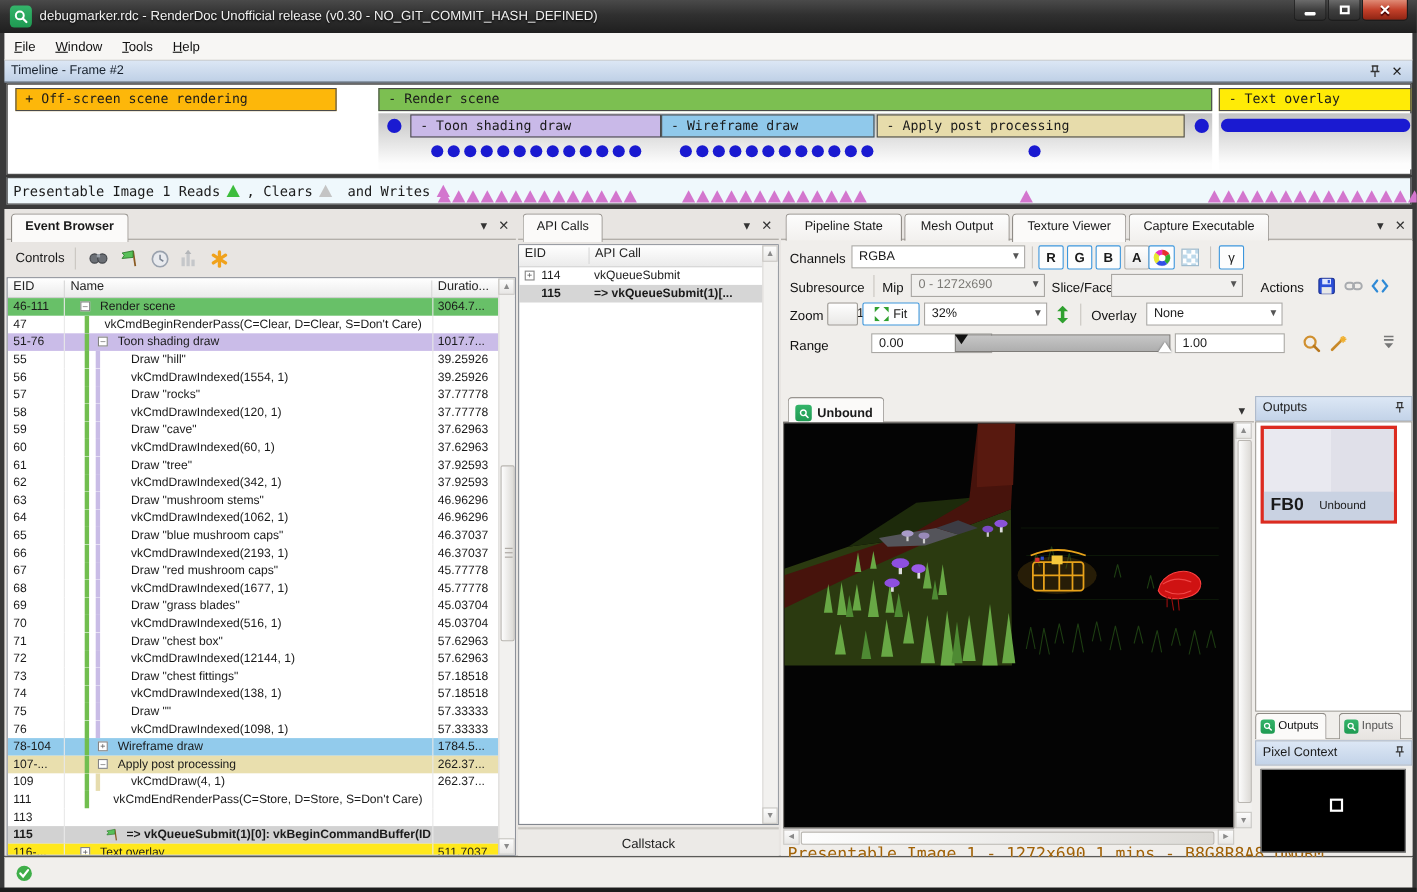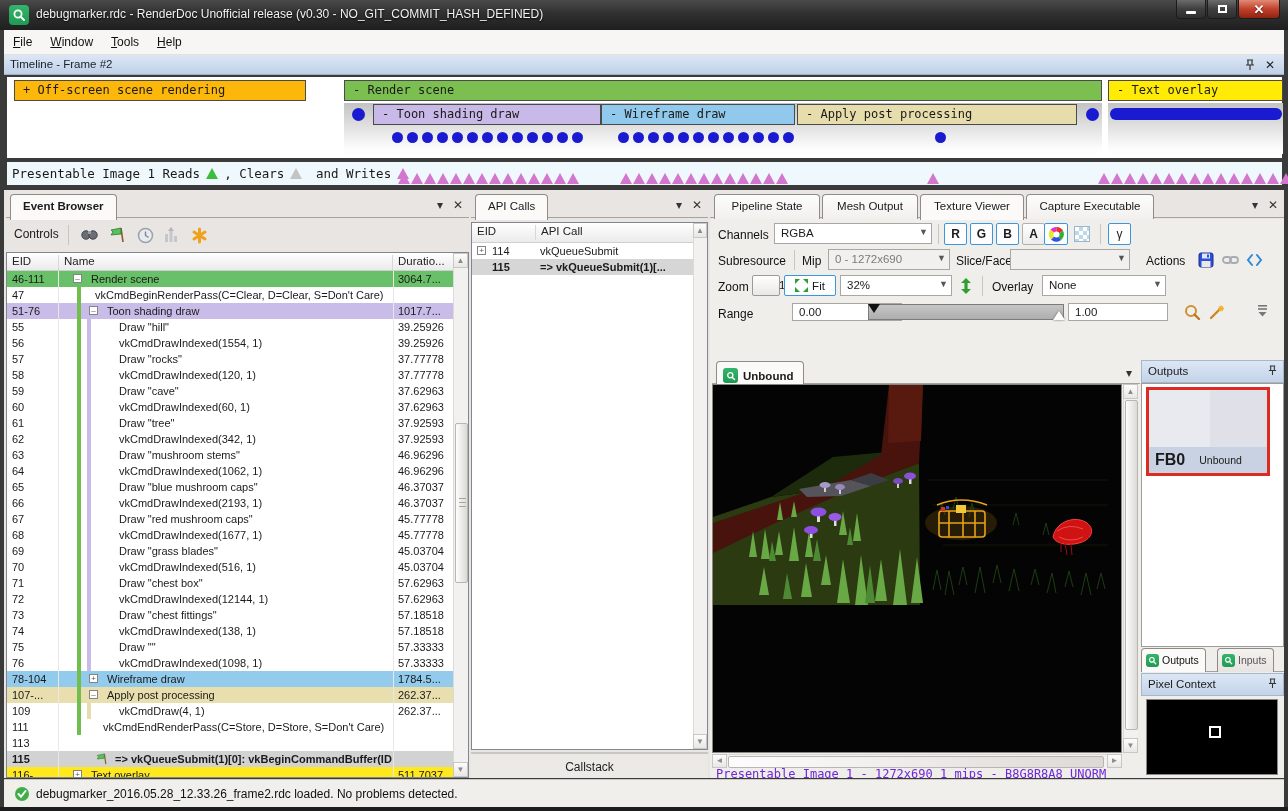--- a/index.html
+++ b/index.html
@@ -111,21 +111,21 @@
   .fitbtn { display:flex; gap:4px; align-items:center; justify-content:center; padding-top:0; border:1px solid #3c96dc; background:#fdfeff; }
   .rangebox { position:absolute; height:18px; background:#fff; border:1px solid #a9a7a3; font-size:11.5px; padding:2px 0 0 6px; }
   .slider { position:absolute; height:16px; background:linear-gradient(#c6c6c6,#aeaeae); border:1px solid #7d7b78; }
   .sl-black { position:absolute; left:-1px; top:-1px; width:0; height:0; border-left:6px solid transparent; border-right:6px solid transparent; border-top:9px solid #111; }
   .sl-white { position:absolute; right:-2px; bottom:-1px; width:0; height:0; border-left:6px solid transparent; border-right:6px solid transparent; border-bottom:9px solid #fff; filter:drop-shadow(0 0 1px #666); }
 
   .prev-tabbar { position:absolute; left:2px; top:141px; width:428px; height:24px; border-bottom:1px solid #a6a29c; }
   .prev-tab { position:absolute; left:4px; top:1px; height:24px; background:#fbfaf9; border:1px solid #8f8b86; border-bottom:none;
     border-radius:4px 4px 0 0; padding:4px 10px 0 6px; font-weight:bold; font-size:11.5px; display:flex; gap:5px; align-items:center; }
   .viewport { position:absolute; left:2px; top:165px; width:410px; height:369px; background:#000; border:1px solid #8a8783; }
-  .tv-status { position:absolute; left:6px; top:548px; font-family:"DejaVu Sans Mono",monospace; font-size:12px; color:#6d28d9; white-space:nowrap; }
+  .tv-status { position:absolute; left:6px; top:548px; font-family:"DejaVu Sans Mono",monospace; font-size:15px; color:#a16207; white-space:nowrap; }
   .tv-swatch { position:absolute; left:6px; top:566px; width:34px; height:14px; background:#383838; border:1px solid #6a6a6a; }
 
   
   .side-hdr { position:absolute; left:431px; width:143px; height:23px; background:linear-gradient(#dce7f5,#c3d3e8);
     border:1px solid #a8b6c9; font-size:11.5px; padding:4px 0 0 6px; }
   .outputs-body { position:absolute; left:431px; top:164px; width:143px; height:264px; background:#fff; border:1px solid #a09d98; }
   .fb-thumb { position:absolute; left:4px; top:3px; width:124px; height:89px; border:3px solid #dc2b20; background:#e9e9f0; }
   .fb-q { position:absolute; right:0; top:0; width:48%; height:70%; background:#e0e0e9; }
   .fb-strip { position:absolute; left:0; bottom:0; width:100%; height:26px; background:#c9d2e2; display:flex; align-items:center; }
   .fb-label { font-weight:bold; font-size:16px; margin-left:6px; }
@@ -967,16 +967,15 @@
     </div>
   </div>
 
   <div class="statusbar">
     <span class="check-ico">
       <svg width="16" height="16" viewBox="0 0 16 16">
           <circle cx="8" cy="8" r="7" fill="#3fae49"></circle>
           <path d="M4.5,8 L7,10.8 L11.5,5" stroke="#fff" stroke-width="2" fill="none" stroke-linecap="round"></path>
         </svg>
     </span>
-    <span class="status-text">debugmarker_2016.05.28_12.33.26_frame2.rdc loaded. No problems detected.</span>
   </div>
   <div class="bottom-edge"></div>
 </div>
 
 </body></html>

